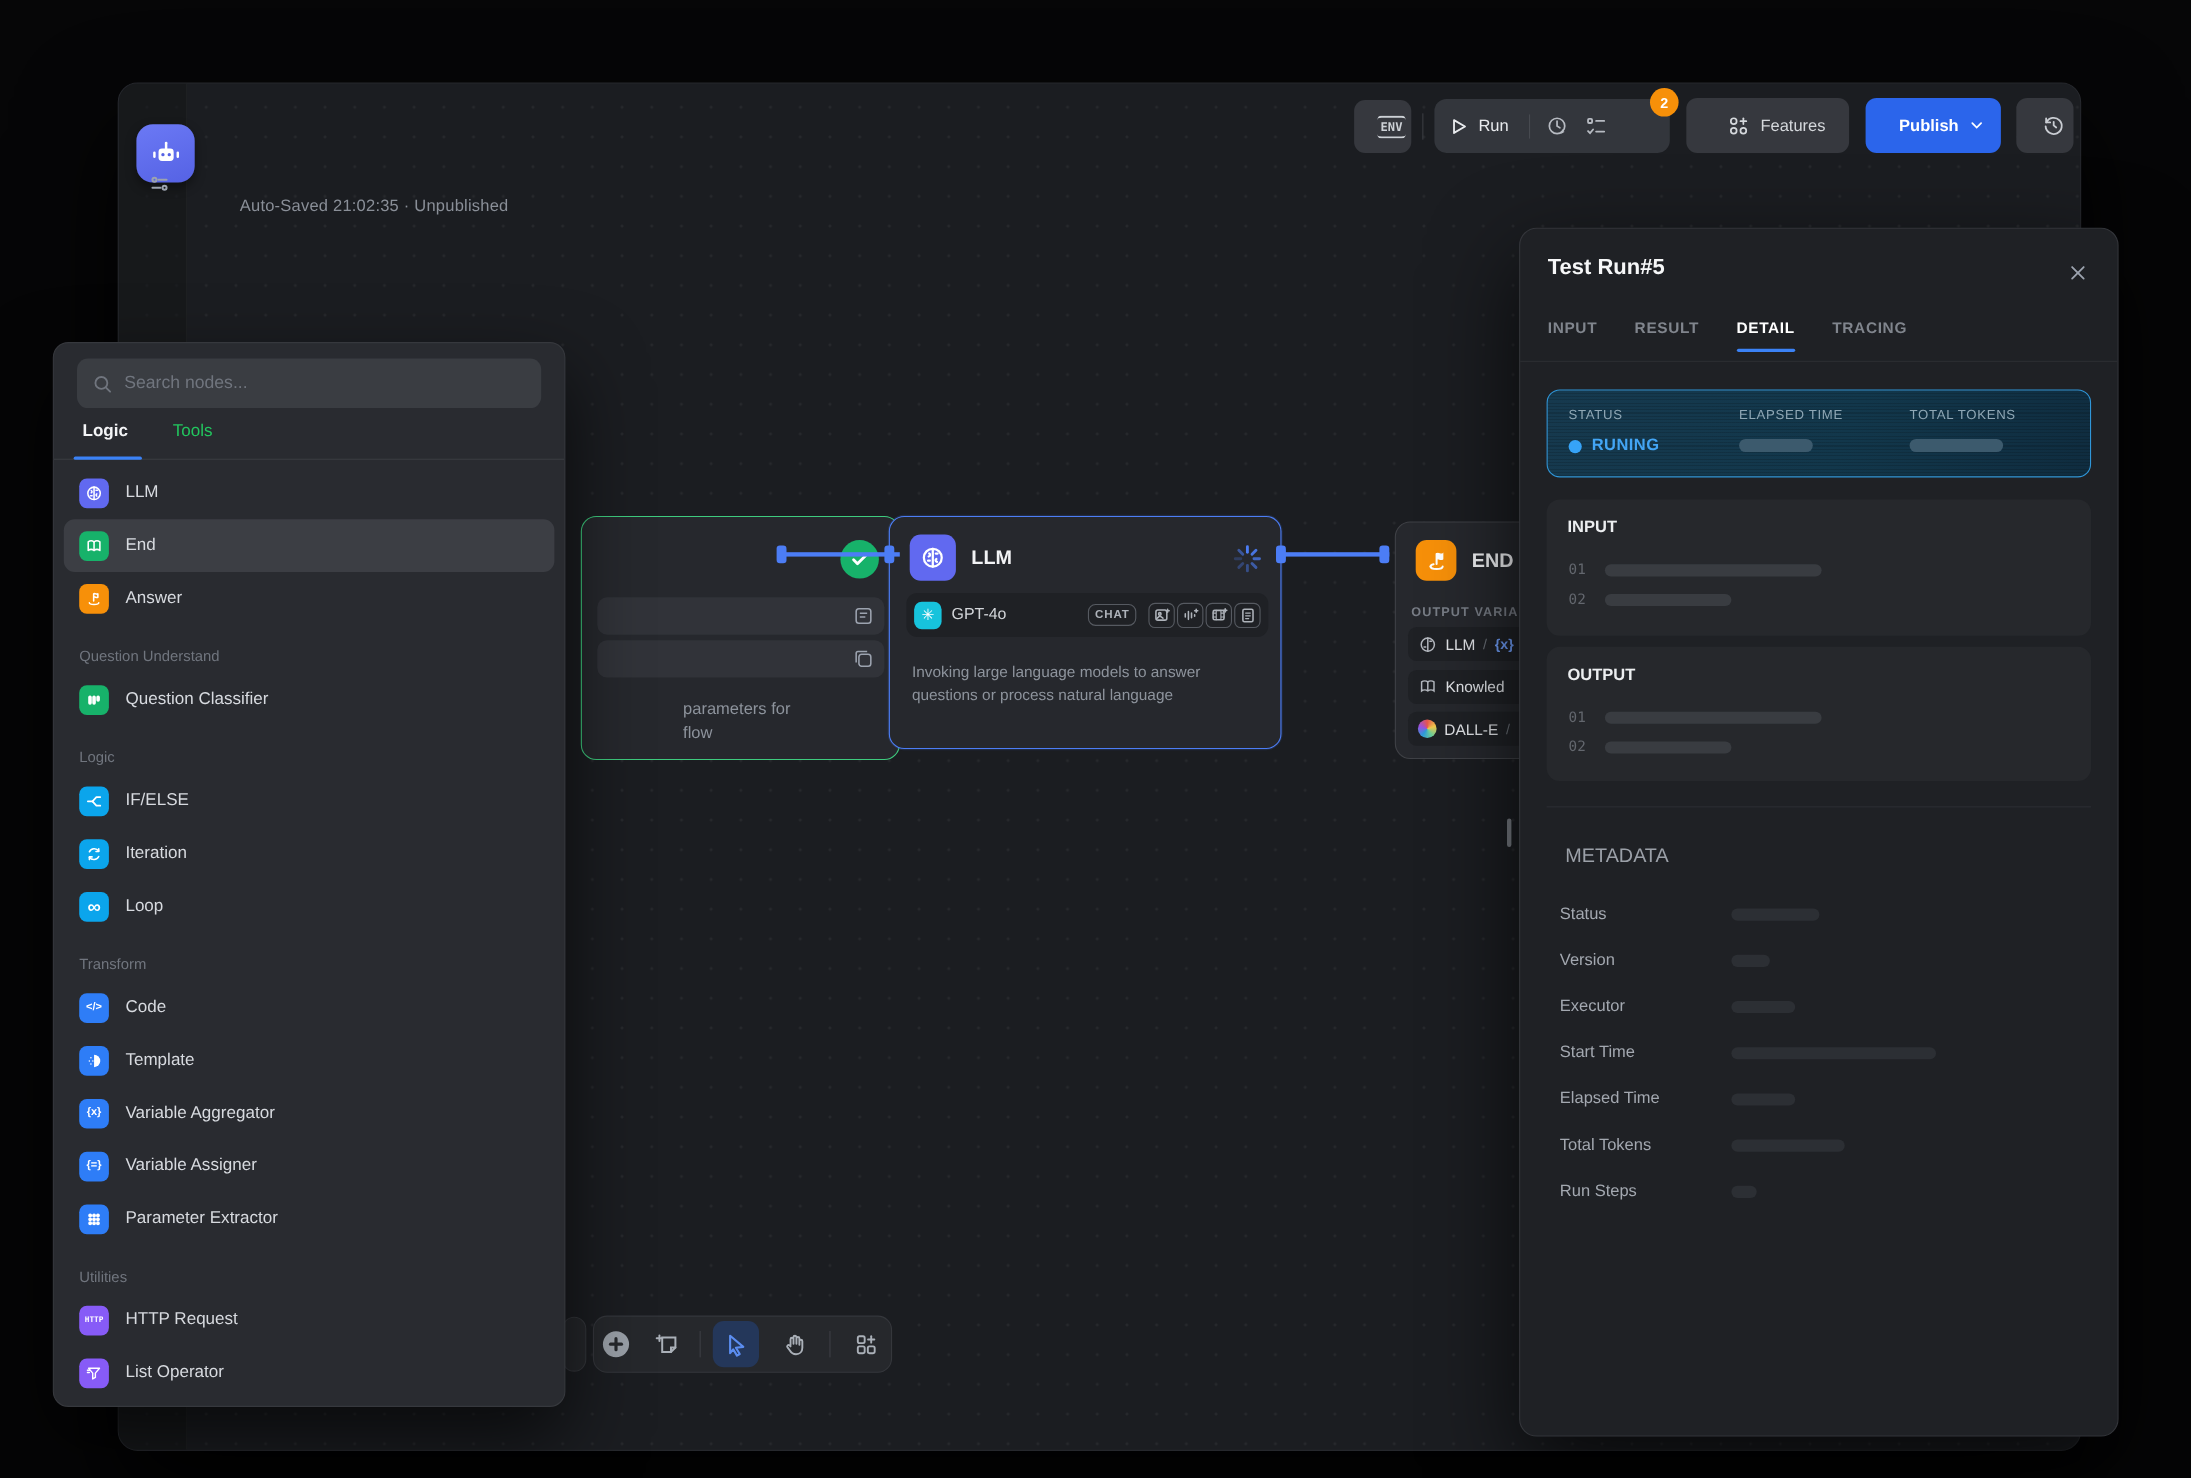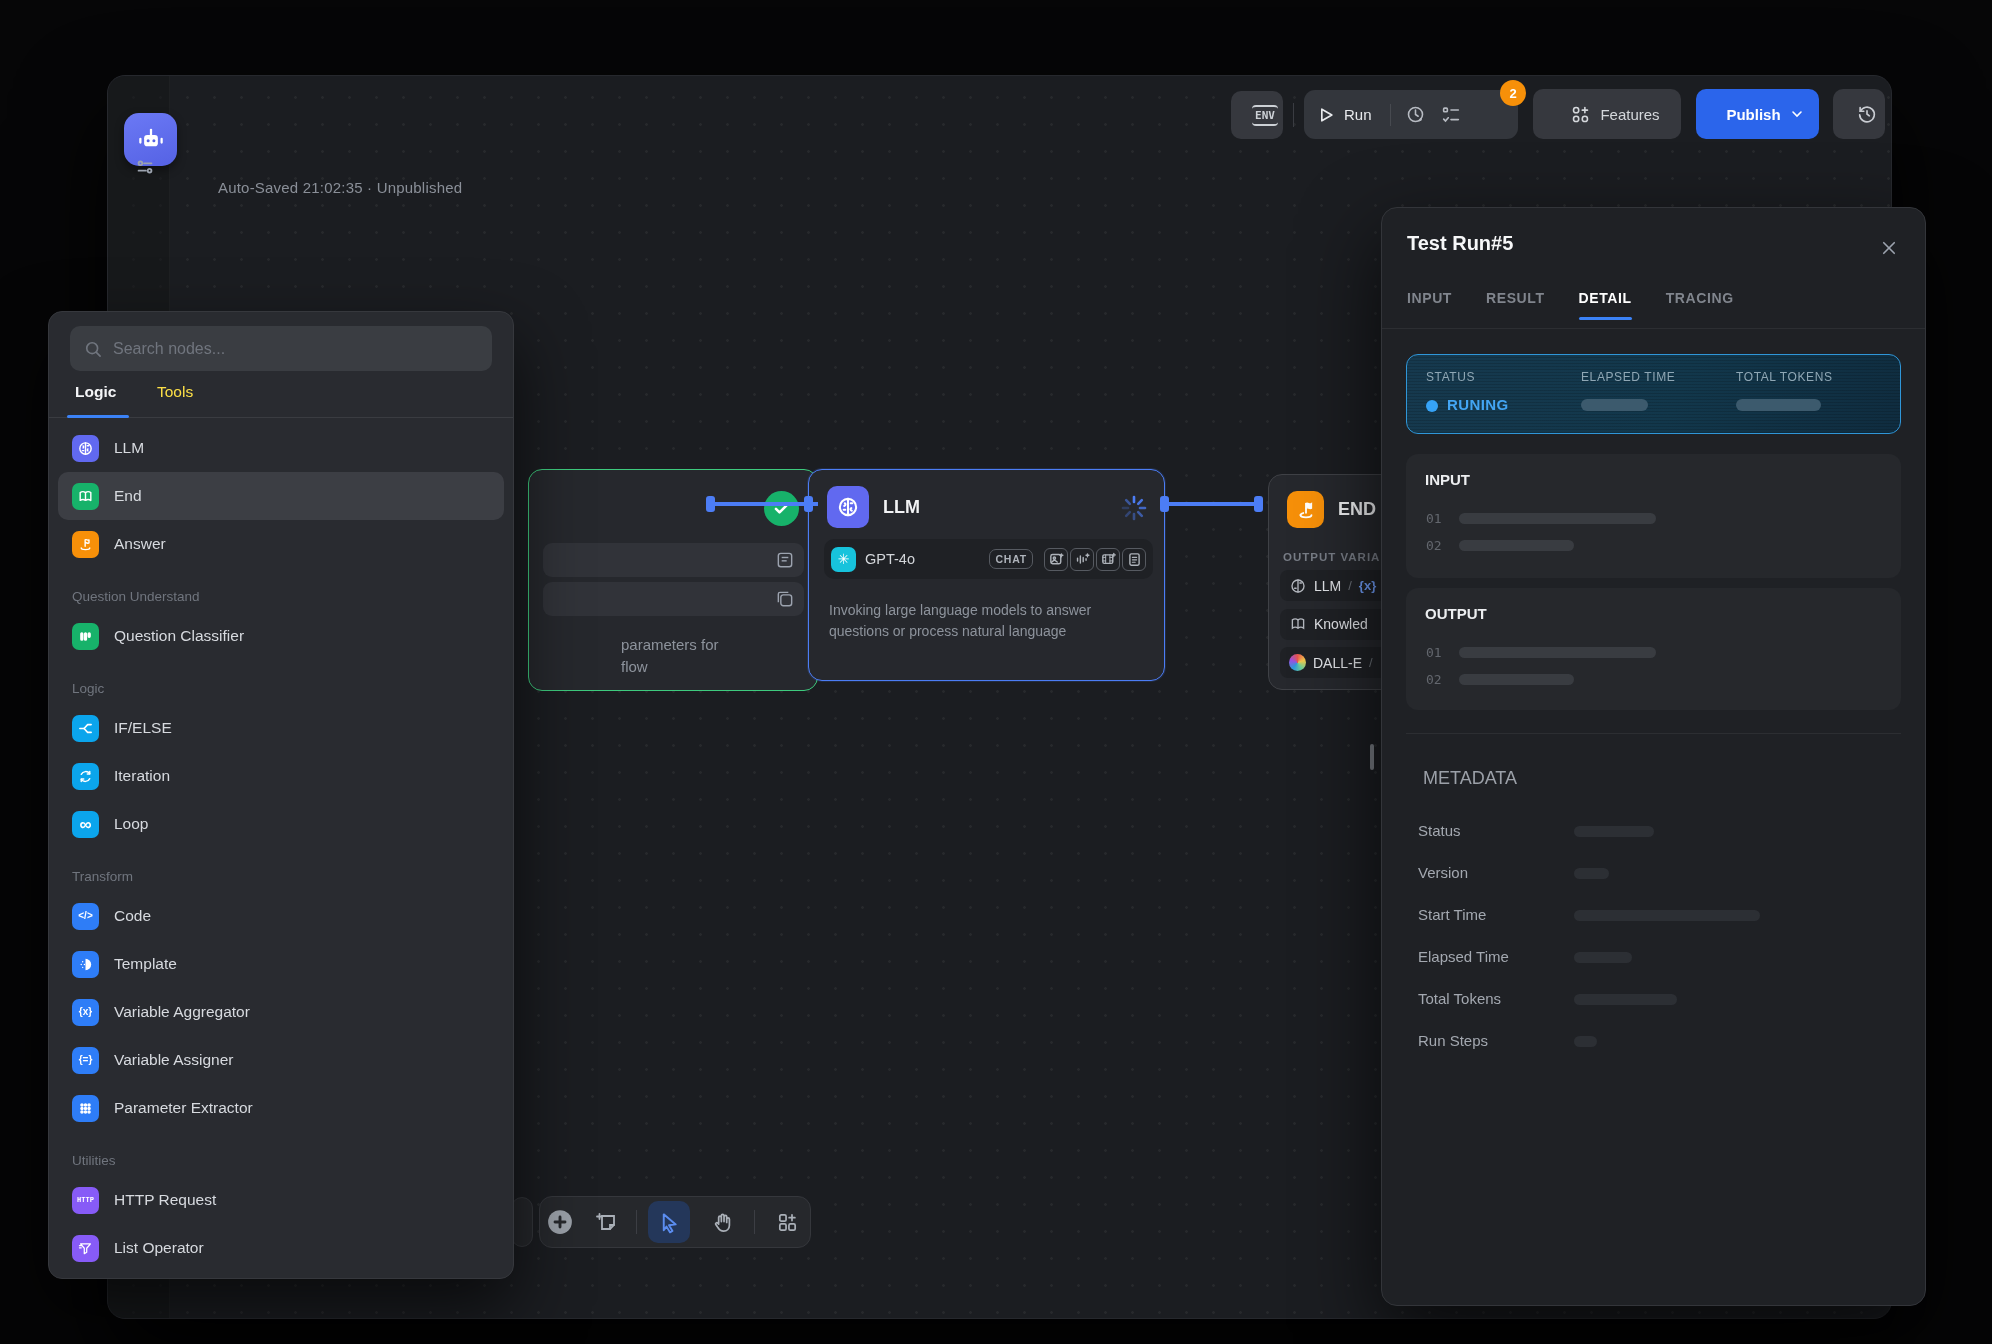--- a/index.html
+++ b/index.html
@@ -81,21 +81,21 @@
   .tb-active{background:#24375a;}
   .tb-sliver{position:absolute;left:403px;top:1121px;width:22px;height:50px;background:#26282c;border:1px solid #35373c;border-radius:13px;z-index:9;}
 
   
   .nodes-panel{position:absolute;left:48px;top:311px;width:466px;height:968px;background:#292b30;border:1px solid #36383d;
     border-radius:14px;box-shadow:0 30px 70px rgba(0,0,0,.65);z-index:40;overflow:hidden;}
   .search-box{position:absolute;left:21px;top:14px;right:21px;height:45px;background:#3a3d42;border-radius:10px;
     display:flex;align-items:center;padding:0 13px;gap:10px;}
   .search-ph{font-size:16px;color:#70757e;}
   .np-tabs{position:absolute;left:0;top:63px;right:0;height:43px;border-bottom:1px solid #3a3c41;}
-  .np-tab{position:absolute;top:8px;font-size:15.5px;color:#fde047;}
+  .np-tab{position:absolute;top:8px;font-size:15.5px;color:#22c55e;}
   .np-tab.active{color:#f4f5f7;font-weight:bold;}
   .np-underline{position:absolute;left:18px;bottom:-1px;width:62px;height:3px;background:#3b82f6;border-radius:2px;}
   .np-list{position:absolute;left:0;top:106px;right:0;bottom:0;padding:6px 9px;overflow:hidden;}
   .np-item{position:relative;height:48px;display:flex;align-items:center;gap:15px;padding:0 14px;border-radius:10px;}
   .np-item.selected{background:#3c3e44;}
   .np-ic{width:27px;height:27px;border-radius:7px;display:flex;align-items:center;justify-content:center;flex:none;}
   .np-label{font-size:15.5px;color:#d7dadf;}
   .np-header{height:44px;display:flex;align-items:flex-end;padding:0 14px 8px;font-size:13.5px;color:#70757e;}
   .glyph{color:#fff;font-weight:bold;line-height:1;}
 
@@ -644,20 +644,24 @@
     <div class="meta-rows" id="meta-rows">
         <div class="meta-row">
           <span class="meta-label">Status</span>
           <span class="meta-skel" style="width:80px"></span>
         </div>
         <div class="meta-row">
           <span class="meta-label">Version</span>
           <span class="meta-skel" style="width:35px"></span>
         </div>
         <div class="meta-row">
+          <span class="meta-label">Executor</span>
+          <span class="meta-skel" style="width:58px"></span>
+        </div>
+        <div class="meta-row">
           <span class="meta-label">Start Time</span>
           <span class="meta-skel" style="width:186px"></span>
         </div>
         <div class="meta-row">
           <span class="meta-label">Elapsed Time</span>
           <span class="meta-skel" style="width:58px"></span>
         </div>
         <div class="meta-row">
           <span class="meta-label">Total Tokens</span>
           <span class="meta-skel" style="width:103px"></span>

